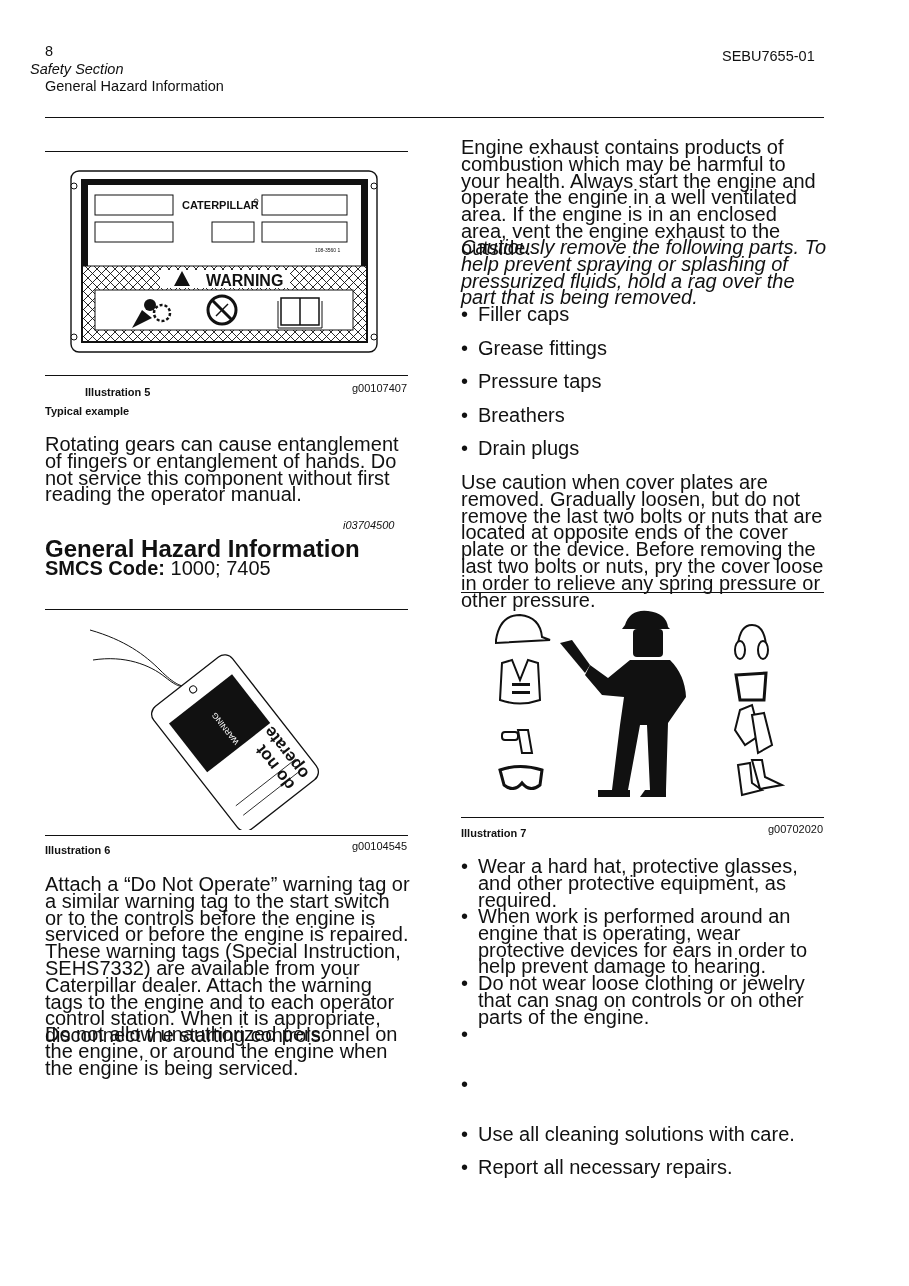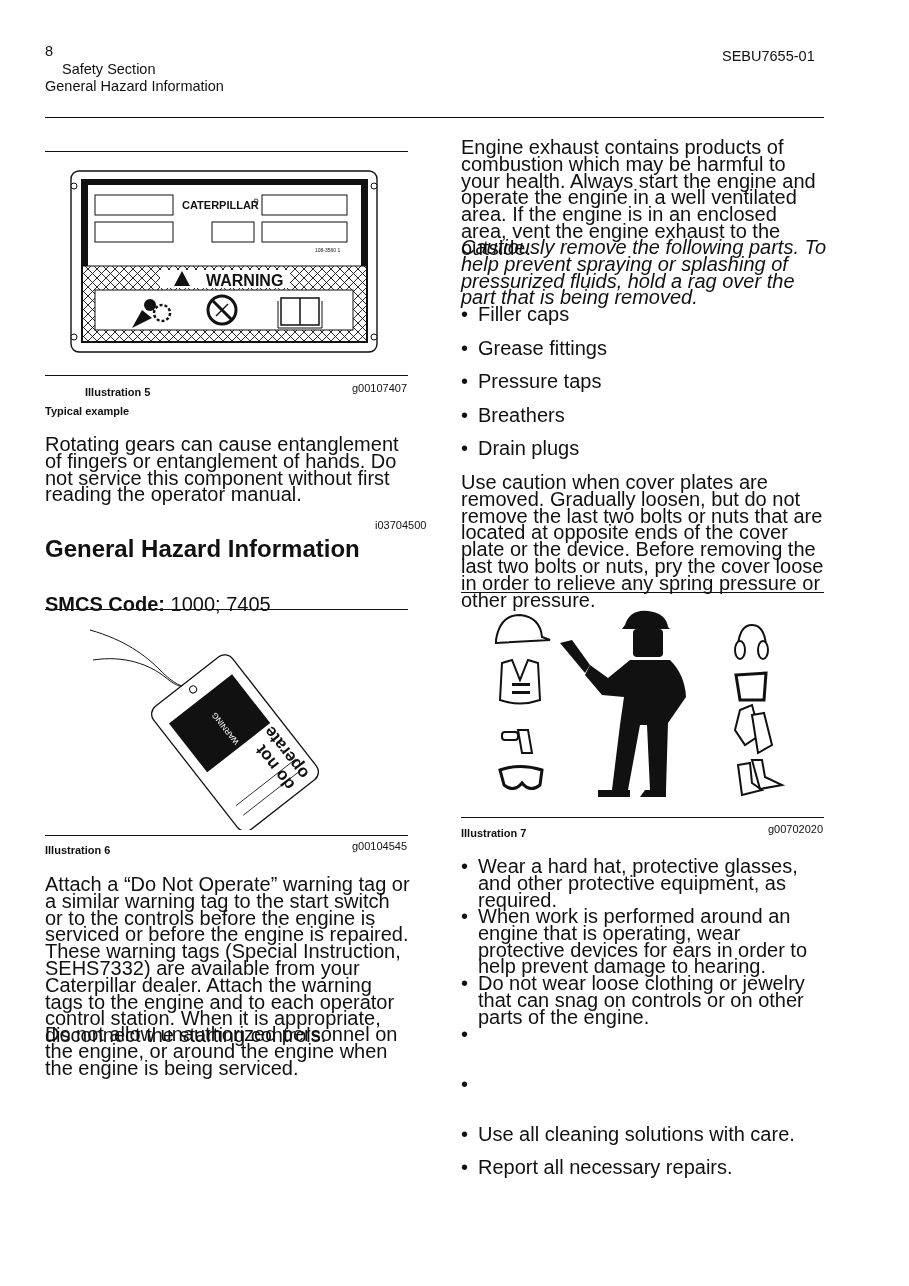--- a/index.html
+++ b/index.html
@@ -13,21 +13,21 @@
     .bullet { position: absolute; left: 0; }
     .list-item { position: absolute; padding-left: 17px; }
     h1.title { margin: 0; font-size: 24px; font-weight: bold; line-height: 28px; }
     .smcs b { font-weight: bold; }
     svg { display: block; }
   </style>
 </head>
 <body>
 
 <div class="abs hdr" style="left:45px; top:43px;">8</div>
-<div class="abs hdr" style="left:62px; top:61px;">Safety Section</div>
+<div class="abs hdr" style="left:30px; top:61px;font-style:italic;">Safety Section</div>
 <div class="abs hdr" style="left:45px; top:78px;">General Hazard Information</div>
 <div class="abs hdr" style="left:722px; top:48px;">SEBU7655-01</div>
 <div class="rule" style="left:45px; top:117px; width:779px;"></div>
 
 <div class="rule" style="left:45px; top:151px; width:363px;"></div>
 
 <div class="abs" style="left:70px; top:170px; width:308px; height:183px;">
   <svg width="308" height="183" viewBox="0 0 308 183">
     <defs>
       <pattern id="xhatch" width="9" height="9" patternUnits="userSpaceOnUse">
@@ -70,25 +70,25 @@
   </svg>
 </div>
 
 <div class="rule" style="left:45px; top:375px; width:363px;"></div>
 <div class="abs caption" style="left:45px; top:386px; font-weight:bold;padding-left:40px;">Illustration 5</div>
 <div class="abs caption" style="left:352px; top:382px;">g00107407</div>
 <div class="abs caption" style="left:45px; top:405px; font-weight:bold;">Typical example</div>
 
 <div class="abs body-text" style="left:45px; top:436px; width:372px;">Rotating gears can cause entanglement of fingers or entanglement of hands. Do not service this component without first reading the operator manual.</div>
 
-<div class="abs caption" style="left:375px; top:519px;">i03704500</div>
+<div class="abs caption" style="left:343px; top:519px;font-style:italic;">i03704500</div>
 <div class="abs" style="left:45px; top:535px;">
   <h1 class="title">General Hazard Information</h1>
 </div>
-<div class="abs body-text smcs" style="left:45px; top:596px;">
+<div class="abs body-text smcs" style="left:45px; top:560px;">
   <b>SMCS Code:</b><span> 1000; 7405</span>
 </div>
 
 <div class="rule" style="left:45px; top:609px; width:363px;"></div>
 
 <div class="abs" style="left:85px; top:625px; width:270px; height:205px;">
   <svg width="270" height="205" viewBox="0 0 270 205">
     <path d="M5 5 C40 15, 60 30, 75 45 S95 60, 100 62" fill="none" stroke="#111" stroke-width="1"></path>
     <path d="M8 35 C40 30, 65 40, 80 52 S95 60, 100 62" fill="none" stroke="#111" stroke-width="1"></path>
     <g transform="translate(150 118) rotate(-38)">

